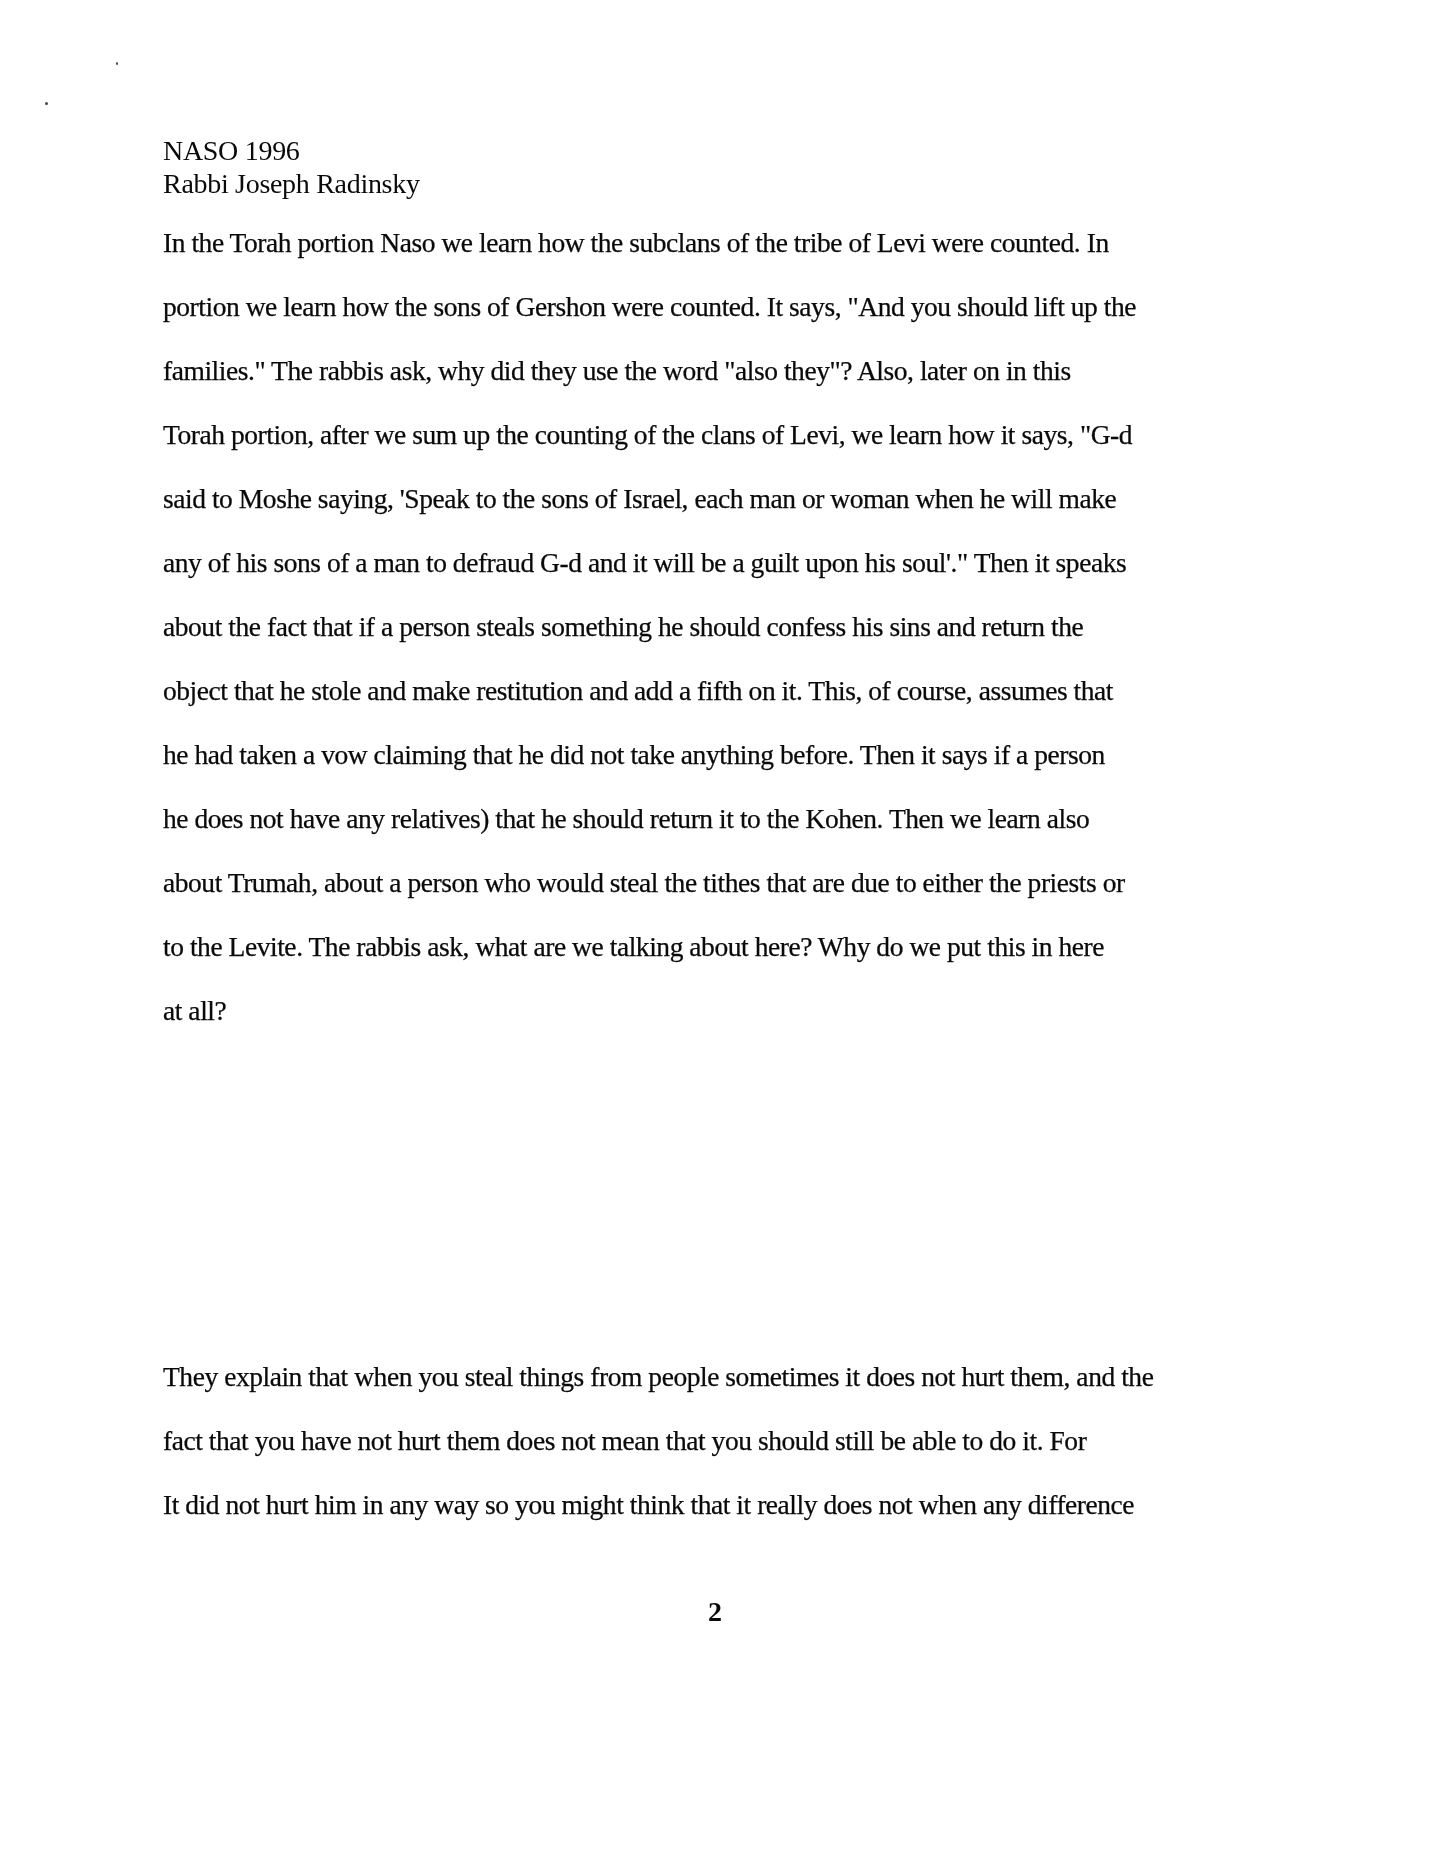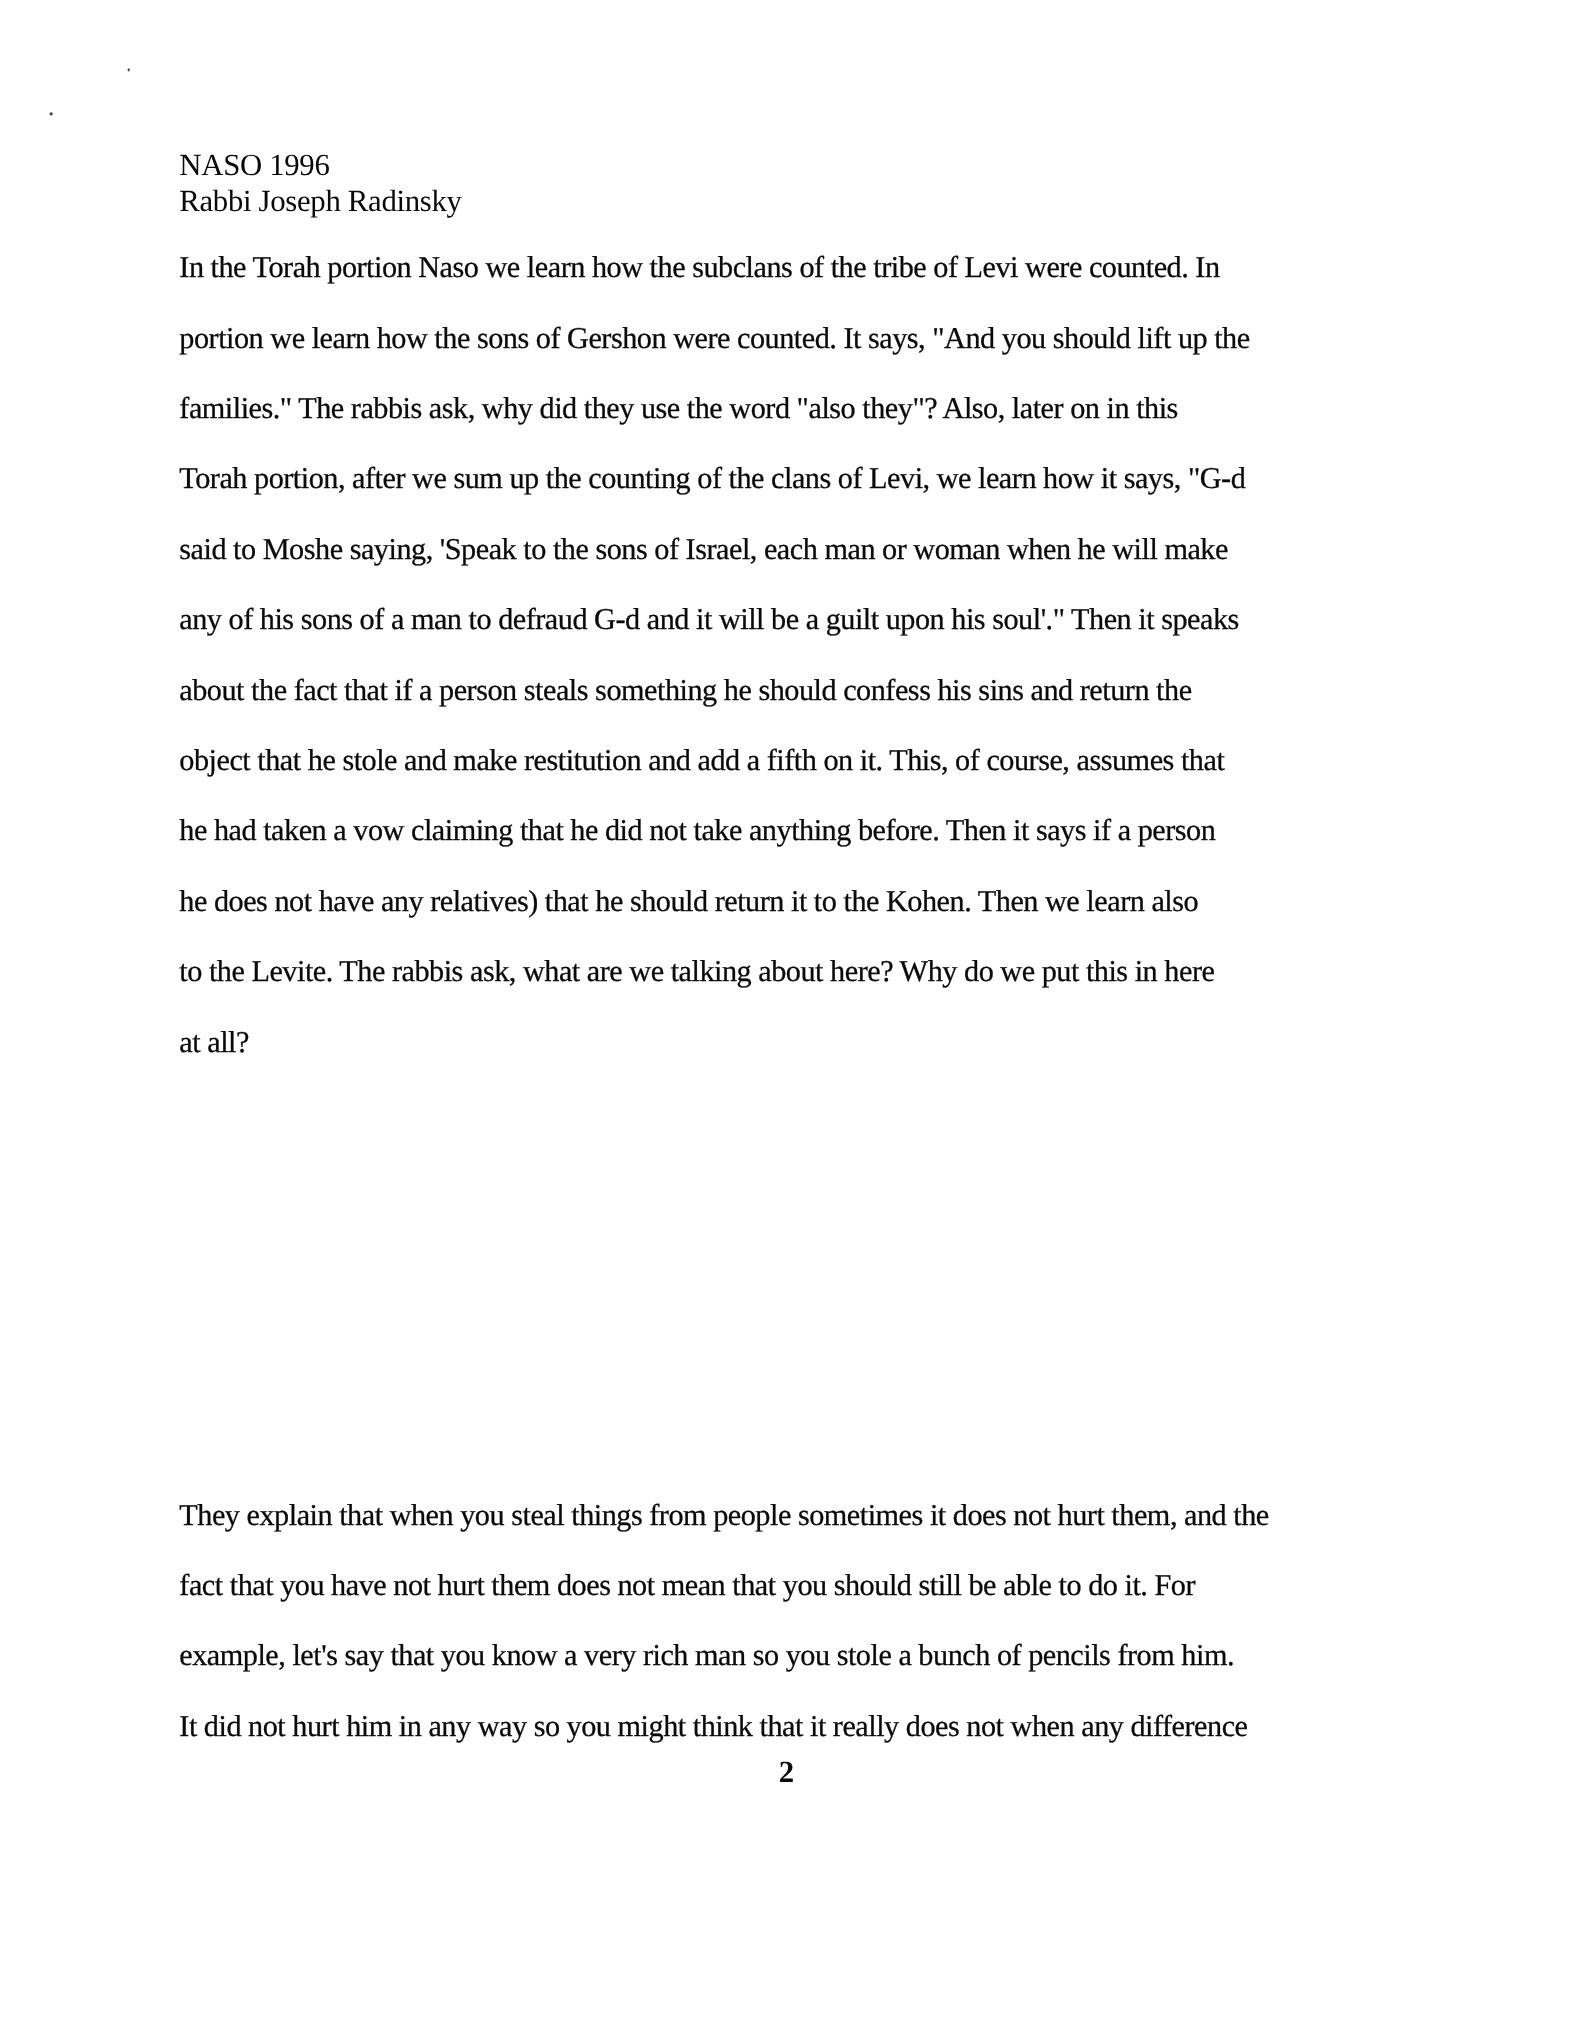--- a/index.html
+++ b/index.html
@@ -79,26 +79,26 @@
     <div class="line">In the Torah portion Naso we learn how the subclans of the tribe of Levi were counted.  In</div>
     <div class="line">portion we learn how the sons of Gershon were counted.  It says, "And you should lift up the</div>
     <div class="line">families."  The rabbis ask, why did they use the word "also they"?  Also, later on in this</div>
     <div class="line">Torah portion, after we sum up the counting of the clans of Levi, we learn how it says, "G-d</div>
     <div class="line">said to Moshe saying, 'Speak to the sons of Israel, each man or woman when he will make</div>
     <div class="line">any of his sons of a man to defraud G-d and it will be a guilt upon his soul'."  Then it speaks</div>
     <div class="line">about the fact that if a person steals something he should confess his sins and return the</div>
     <div class="line">object that he stole and make restitution and add a fifth on it.  This, of course, assumes that</div>
     <div class="line">he had taken a vow claiming that he did not take anything before.  Then it says if a person</div>
     <div class="line">he does not have any relatives) that he should return it to the Kohen.  Then we learn also</div>
+    <div class="line">about Trumah, about a person who would steal the tithes that are due to either the priests or</div>
     <div class="line">to the Levite.  The rabbis ask, what are we talking about here?  Why do we put this in here</div>
     <div class="line">at all?</div>
   </div>
 
   <div class="body-text" id="para2">
     <div class="line">They explain that when you steal things from people sometimes it does not hurt them, and the</div>
     <div class="line">fact that you have not hurt them does not mean that you should still be able to do it.  For</div>
-    <div class="line">example, let's say that you know a very rich man so you stole a bunch of pencils from him.</div>
     <div class="line">It did not hurt him in any way so you might think that it really does not when any difference</div>
   </div>
 
 </div>
 
 <div class="page-number">2</div>
 
 </body></html>

